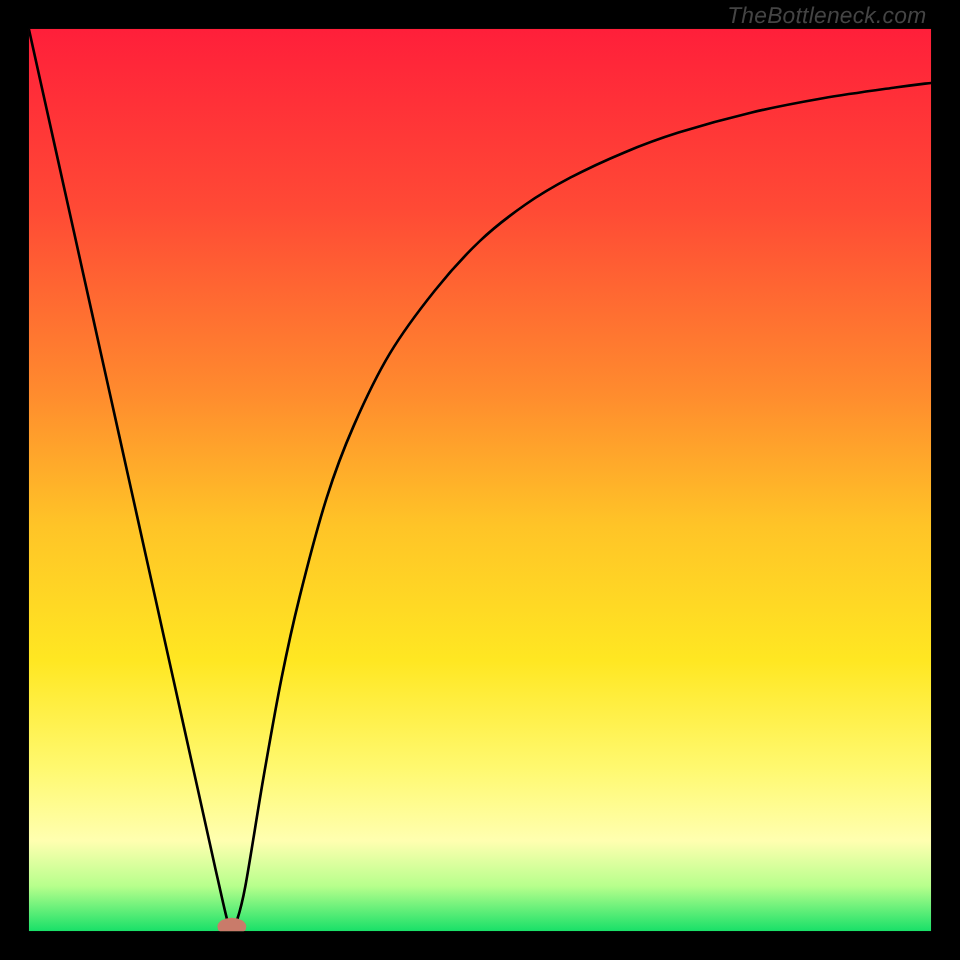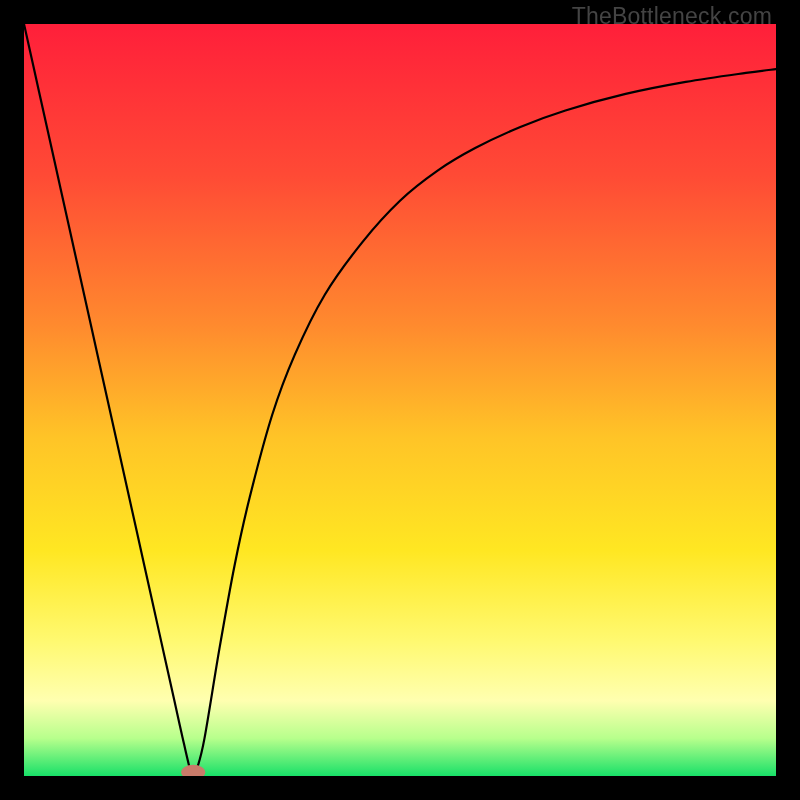--- a/index.html
+++ b/index.html
@@ -24,23 +24,24 @@
     left: 0;
     top: 0;
     width: 752px;
     height: 752px;
   }
   .watermark {
     position: absolute;
     top: 3px;
     right: 28px;
     color: #444;
-    font-size: 23px;
+    font-size: 19px;
     font-weight: 500;
     letter-spacing: 0.2px;
+    font-style: italic;
   }
 </style>
 </head>
 <body>
 
 <div class="watermark">TheBottleneck.com</div>
 
 <div class="frame">
   <svg class="plot-area" viewBox="0 0 752 752" preserveAspectRatio="none">
     <defs>

